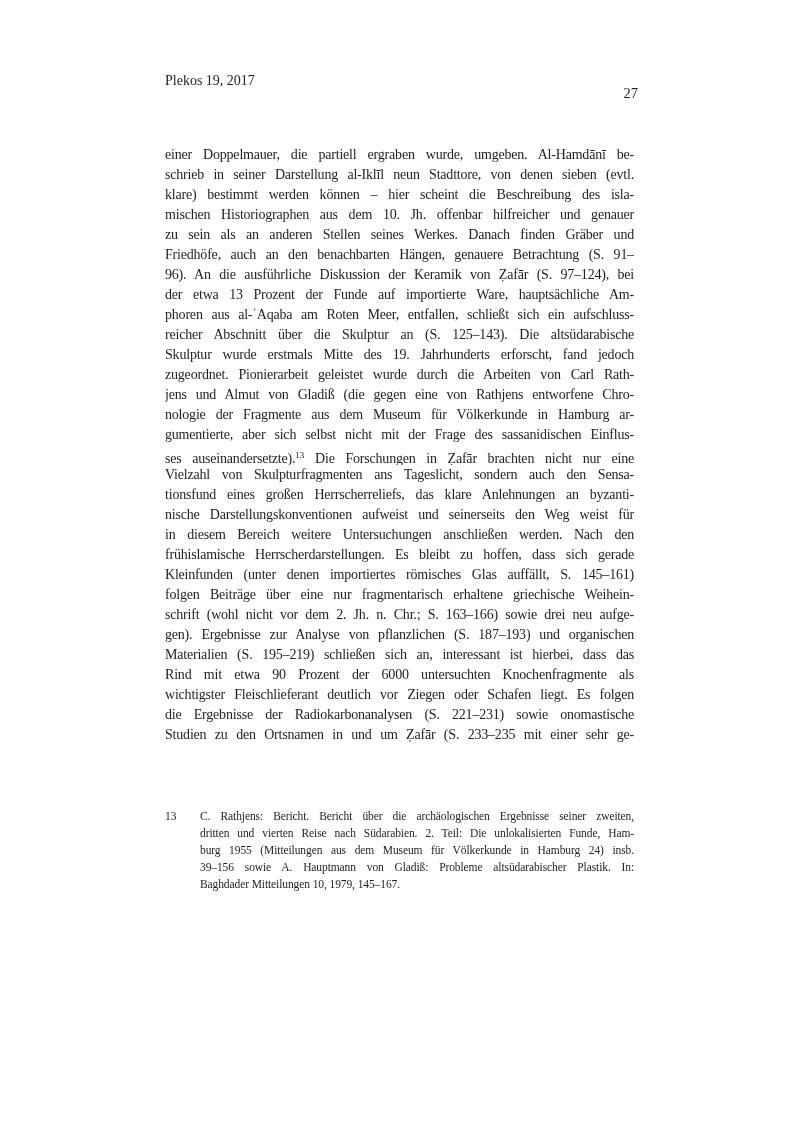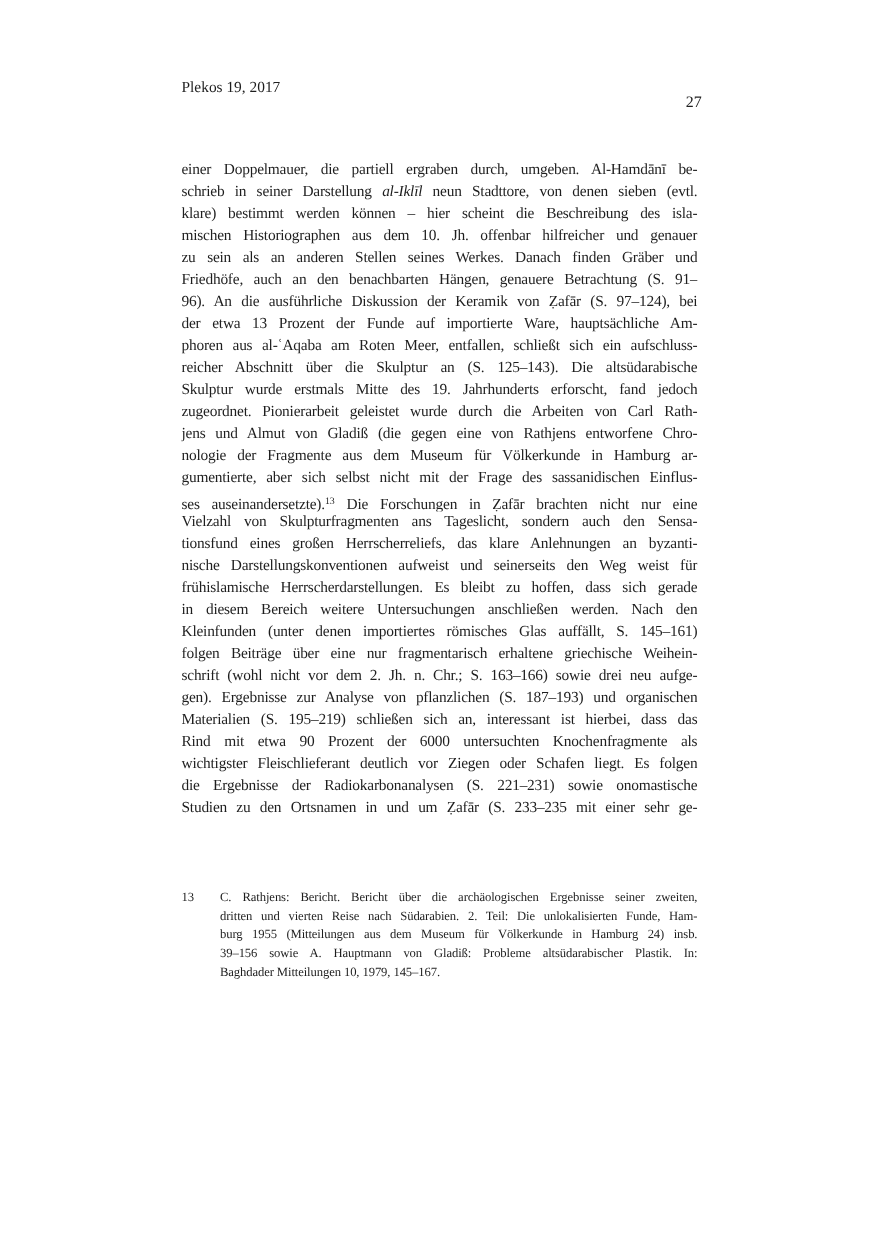--- a/index.html
+++ b/index.html
@@ -44,21 +44,21 @@
     letter-spacing: -0.2px;
   }
   .bline {
     height: 20px;
     line-height: 20px;
     text-align: justify;
     text-align-last: justify;
     overflow: hidden;
     white-space: normal;
   }
-  .it { font-style: italic; }
+  .it { }
   .sup {
     font-size: 9px;
     vertical-align: 5px;
     letter-spacing: 0;
   }
   .footnote-block {
     position: absolute;
     top: 808px;
     left: 165px;
     width: 469px;
@@ -88,41 +88,41 @@
 </head>
 <body>
 
 <div class="page" style="--page-bg: #ffffff; --text-color: #1e1e1e;">
 
   <div class="header-journal">Plekos 19, 2017</div>
 
   <div class="header-pagenum">27</div>
 
   <div class="body-block">
-      <div class="bline"><span>einer Doppelmauer, die partiell ergraben durch, umgeben. Al-Hamdānī be-</span></div>
+      <div class="bline"><span>einer Doppelmauer, die partiell ergraben wurde, umgeben. Al-Hamdānī be-</span></div>
       <div class="bline"><span>schrieb in seiner Darstellung </span><span class="it">al-Iklīl</span><span> neun Stadttore, von denen sieben (evtl.</span></div>
       <div class="bline"><span>klare) bestimmt werden können – hier scheint die Beschreibung des isla-</span></div>
       <div class="bline"><span>mischen Historiographen aus dem 10. Jh. offenbar hilfreicher und genauer</span></div>
       <div class="bline"><span>zu sein als an anderen Stellen seines Werkes. Danach finden Gräber und</span></div>
       <div class="bline"><span>Friedhöfe, auch an den benachbarten Hängen, genauere Betrachtung (S. 91–</span></div>
       <div class="bline"><span>96). An die ausführliche Diskussion der Keramik von Ẓafār (S. 97–124), bei</span></div>
       <div class="bline"><span>der etwa 13 Prozent der Funde auf importierte Ware, hauptsächliche Am-</span></div>
       <div class="bline"><span>phoren aus al-ʿAqaba am Roten Meer, entfallen, schließt sich ein aufschluss-</span></div>
       <div class="bline"><span>reicher Abschnitt über die Skulptur an (S. 125–143). Die altsüdarabische</span></div>
       <div class="bline"><span>Skulptur wurde erstmals Mitte des 19. Jahrhunderts erforscht, fand jedoch</span></div>
       <div class="bline"><span>zugeordnet. Pionierarbeit geleistet wurde durch die Arbeiten von Carl Rath-</span></div>
       <div class="bline"><span>jens und Almut von Gladiß (die gegen eine von Rathjens entworfene Chro-</span></div>
       <div class="bline"><span>nologie der Fragmente aus dem Museum für Völkerkunde in Hamburg ar-</span></div>
       <div class="bline"><span>gumentierte, aber sich selbst nicht mit der Frage des sassanidischen Einflus-</span></div>
       <div class="bline"><span>ses auseinandersetzte).</span><span class="sup">13</span><span> Die Forschungen in Ẓafār brachten nicht nur eine</span></div>
       <div class="bline"><span>Vielzahl von Skulpturfragmenten ans Tageslicht, sondern auch den Sensa-</span></div>
       <div class="bline"><span>tionsfund eines großen Herrscherreliefs, das klare Anlehnungen an byzanti-</span></div>
       <div class="bline"><span>nische Darstellungskonventionen aufweist und seinerseits den Weg weist für</span></div>
+      <div class="bline"><span>in diesem Bereich weitere Untersuchungen anschließen werden. Nach den</span></div>
       <div class="bline"><span>frühislamische Herrscherdarstellungen. Es bleibt zu hoffen, dass sich gerade</span></div>
-      <div class="bline"><span>in diesem Bereich weitere Untersuchungen anschließen werden. Nach den</span></div>
       <div class="bline"><span>Kleinfunden (unter denen importiertes römisches Glas auffällt, S. 145–161)</span></div>
       <div class="bline"><span>folgen Beiträge über eine nur fragmentarisch erhaltene griechische Weihein-</span></div>
       <div class="bline"><span>schrift (wohl nicht vor dem 2. Jh. n. Chr.; S. 163–166) sowie drei neu aufge-</span></div>
       <div class="bline"><span>gen). Ergebnisse zur Analyse von pflanzlichen (S. 187–193) und organischen</span></div>
       <div class="bline"><span>Materialien (S. 195–219) schließen sich an, interessant ist hierbei, dass das</span></div>
       <div class="bline"><span>Rind mit etwa 90 Prozent der 6000 untersuchten Knochenfragmente als</span></div>
       <div class="bline"><span>wichtigster Fleischlieferant deutlich vor Ziegen oder Schafen liegt. Es folgen</span></div>
       <div class="bline"><span>die Ergebnisse der Radiokarbonanalysen (S. 221–231) sowie onomastische</span></div>
       <div class="bline"><span>Studien zu den Ortsnamen in und um Ẓafār (S. 233–235 mit einer sehr ge-</span></div>
     </div>

